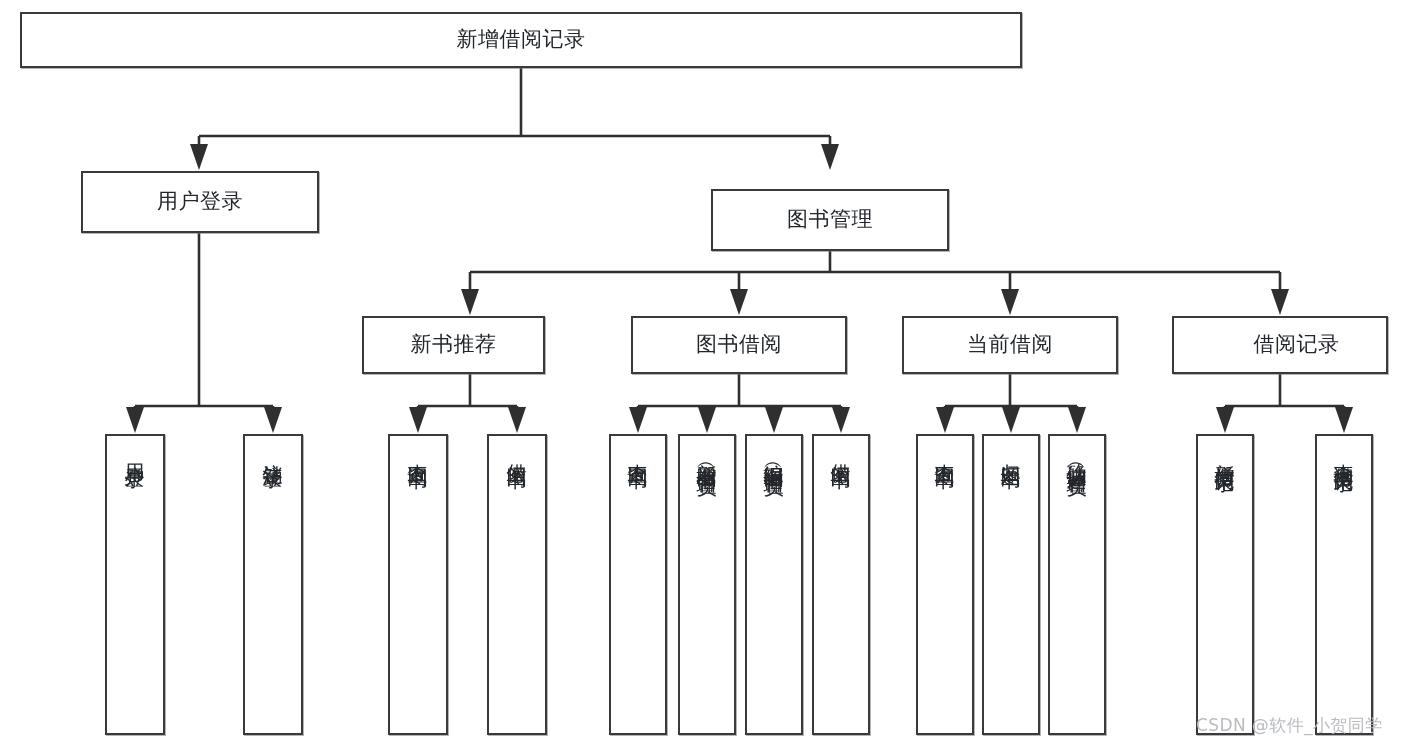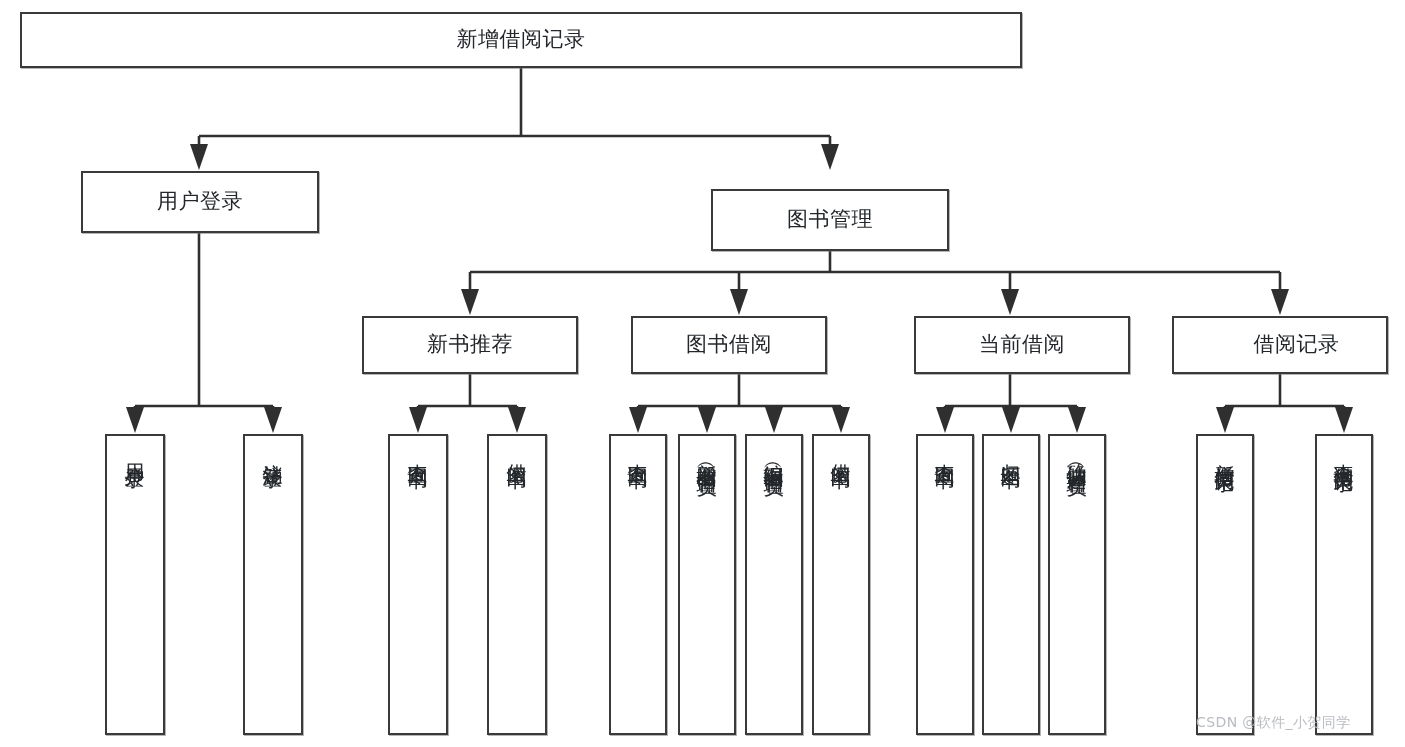--- a/index.html
+++ b/index.html
@@ -54,21 +54,21 @@
   .connectors {
     position: absolute;
     left: 0; top: 0;
     width: 1405px;
     height: 747px;
     pointer-events: none;
   }
   .watermark {
     position: absolute;
     color: #b9bcc0;
-    font-size: 14px;
+    font-size: 17px;
     white-space: nowrap;
     letter-spacing: 0.4px;
   }
 </style>
 </head>
 <body>
 
 <div id="diagram-root">
 
   <svg class="connectors" width="1405" height="747" viewBox="0 0 1405 747" xmlns="http://www.w3.org/2000/svg">
@@ -133,27 +133,27 @@
   <div id="nodes-layer">
       <div class="node-box" style="left: 20px; top: 12px; width: 1002px; height: 56px;">
         <span class="node-label">新增借阅记录</span>
       </div>
       <div class="node-box" style="left: 81px; top: 171px; width: 238px; height: 62px;">
         <span class="node-label">用户登录</span>
       </div>
       <div class="node-box" style="left: 711px; top: 171px; width: 238px; height: 62px; margin-top: 18px;">
         <span class="node-label">图书管理</span>
       </div>
-      <div class="node-box" style="left: 362px; top: 316px; width: 216px; height: 58px;">
+      <div class="node-box" style="left: 362px; top: 316px; width: 183px; height: 58px;">
         <span class="node-label">新书推荐</span>
       </div>
-      <div class="node-box" style="left: 631px; top: 316px; width: 196px; height: 58px;">
+      <div class="node-box" style="left: 631px; top: 316px; width: 216px; height: 58px;">
         <span class="node-label">图书借阅</span>
       </div>
-      <div class="node-box" style="left: 902px; top: 316px; width: 216px; height: 58px; margin-left: 12px;">
+      <div class="node-box" style="left: 902px; top: 316px; width: 216px; height: 58px;">
         <span class="node-label">当前借阅</span>
       </div>
       <div class="node-box" style="left: 1172px; top: 316px; width: 216px; height: 58px; padding-left: 33px;">
         <span class="node-label">借阅记录</span>
       </div>
       <div class="node-box vertical" style="left: 105px; top: 434px; width: 60px; height: 301px;">
         <span class="node-label">用户登录</span>
       </div>
       <div class="node-box vertical" style="left: 243px; top: 434px; width: 60px; height: 301px;">
         <span class="node-label">注销登录</span>

